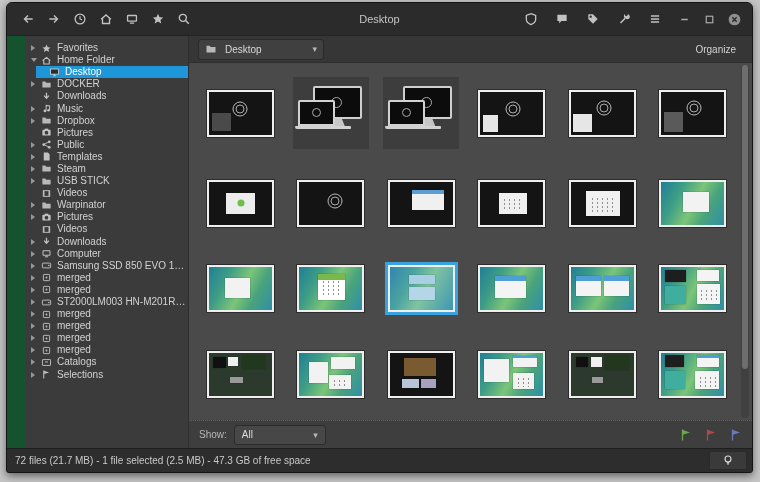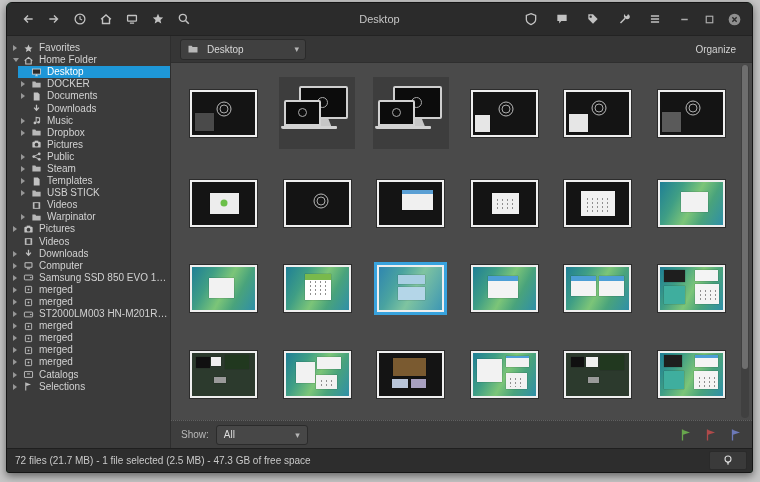--- a/index.html
+++ b/index.html
@@ -10,24 +10,24 @@
   .titlebar{height:32px;background:#2b2b2b;display:flex;align-items:center;padding:0 10px;flex:0 0 auto;position:relative;border-bottom:1px solid #232323;}
   .tb-title{position:absolute;left:0;right:0;text-align:center;color:#c6c6c6;font-size:11px;pointer-events:none;}
   .tb-group{display:flex;align-items:center;gap:4px;z-index:1;}
   .tb-left{margin-right:auto;}
   .tb-right{margin-left:auto;gap:9px;}
   .tb-btn{width:22px;height:22px;display:flex;align-items:center;justify-content:center;border-radius:3px;cursor:default;}
   .tb-btn svg{display:block;}
   .win-controls{display:flex;align-items:center;gap:9px;margin-left:10px;z-index:1;}
   .wc{width:16px;height:16px;display:flex;align-items:center;justify-content:center;}
   
-  .app-body{flex:1;display:flex;min-height:0;}
+  .app-body{flex:1;display:flex;min-height:0;margin-left:18px;}
   .sidebar{width:163px;flex:0 0 163px;background:#3b3b3b;border-right:1px solid #2e2e2e;padding-top:6px;overflow:hidden;}
   .side-row{display:flex;align-items:center;height:12.1px;padding-left:6px;color:#d2d2d2;font-size:10px;white-space:nowrap;line-height:1;}
-  .side-row.lvl1{padding-left:14px;}
+  .side-row.lvl1{padding-left:6px;}
   .side-row.selected{background:#1e97d8;color:#fff;margin-left:11px;padding-left:3px;}
   .exp{width:10px;flex:0 0 10px;display:flex;align-items:center;}
   .exp i{display:block;width:0;height:0;}
   .exp.col i{border-left:4px solid #979797;border-top:3px solid transparent;border-bottom:3px solid transparent;}
   .exp.open i{border-top:4px solid #979797;border-left:3px solid transparent;border-right:3px solid transparent;}
   .side-ic{width:12px;height:12px;flex:0 0 12px;margin-right:4px;display:flex;align-items:center;}
   .side-label{overflow:hidden;text-overflow:ellipsis;}
   
   .main{flex:1;display:flex;flex-direction:column;min-width:0;background:#4a4a4a;}
   .pathbar{height:26px;flex:0 0 26px;background:#363636;display:flex;align-items:center;padding:0 9px;border-bottom:1px solid #2f2f2f;}
@@ -202,31 +202,20 @@
             <i></i>
           </span>
       <span class="side-ic">
             <svg width="11" height="11" viewBox="0 0 12 12">
               <path d="M1.5 2.8h3.2l.9 1.2h4.9v5.4H1.5z" fill="#b8b8b8"></path>
             </svg>
           </span>
       <span class="side-label">DOCKER</span>
     </div>
         <div class="side-row lvl1">
-      <span class="exp col">
-            <i></i>
-          </span>
-      <span class="side-ic">
-            <svg width="11" height="11" viewBox="0 0 12 12">
-              <path d="M3 1.6h4.4l2 2V10.4H3z" fill="#c2c2c2"></path>
-            </svg>
-          </span>
-      <span class="side-label">Documents</span>
-    </div>
-        <div class="side-row lvl1">
       <span class="exp"></span>
       <span class="side-ic">
             <svg width="11" height="11" viewBox="0 0 12 12">
               <path d="M6 1.8v5.4M3.4 5L6 8l2.6-3" stroke="#c2c2c2" stroke-width="1.4" fill="none"></path>
             </svg>
           </span>
       <span class="side-label">Downloads</span>
     </div>
         <div class="side-row lvl1">
       <span class="exp col">
@@ -276,35 +265,35 @@
             </svg>
           </span>
       <span class="side-label">Public</span>
     </div>
         <div class="side-row lvl1">
       <span class="exp col">
             <i></i>
           </span>
       <span class="side-ic">
             <svg width="11" height="11" viewBox="0 0 12 12">
+              <path d="M3 1.6h4.4l2 2V10.4H3z" fill="#c2c2c2"></path>
+            </svg>
+          </span>
+      <span class="side-label">Templates</span>
+    </div>
+        <div class="side-row lvl1">
+      <span class="exp col">
+            <i></i>
+          </span>
+      <span class="side-ic">
+            <svg width="11" height="11" viewBox="0 0 12 12">
               <path d="M1.5 2.8h3.2l.9 1.2h4.9v5.4H1.5z" fill="#b8b8b8"></path>
             </svg>
           </span>
       <span class="side-label">Steam</span>
-    </div>
-        <div class="side-row lvl1">
-      <span class="exp col">
-            <i></i>
-          </span>
-      <span class="side-ic">
-            <svg width="11" height="11" viewBox="0 0 12 12">
-              <path d="M3 1.6h4.4l2 2V10.4H3z" fill="#c2c2c2"></path>
-            </svg>
-          </span>
-      <span class="side-label">Templates</span>
     </div>
         <div class="side-row lvl1">
       <span class="exp col">
             <i></i>
           </span>
       <span class="side-ic">
             <svg width="11" height="11" viewBox="0 0 12 12">
               <path d="M1.5 2.8h3.2l.9 1.2h4.9v5.4H1.5z" fill="#b8b8b8"></path>
             </svg>
           </span>

